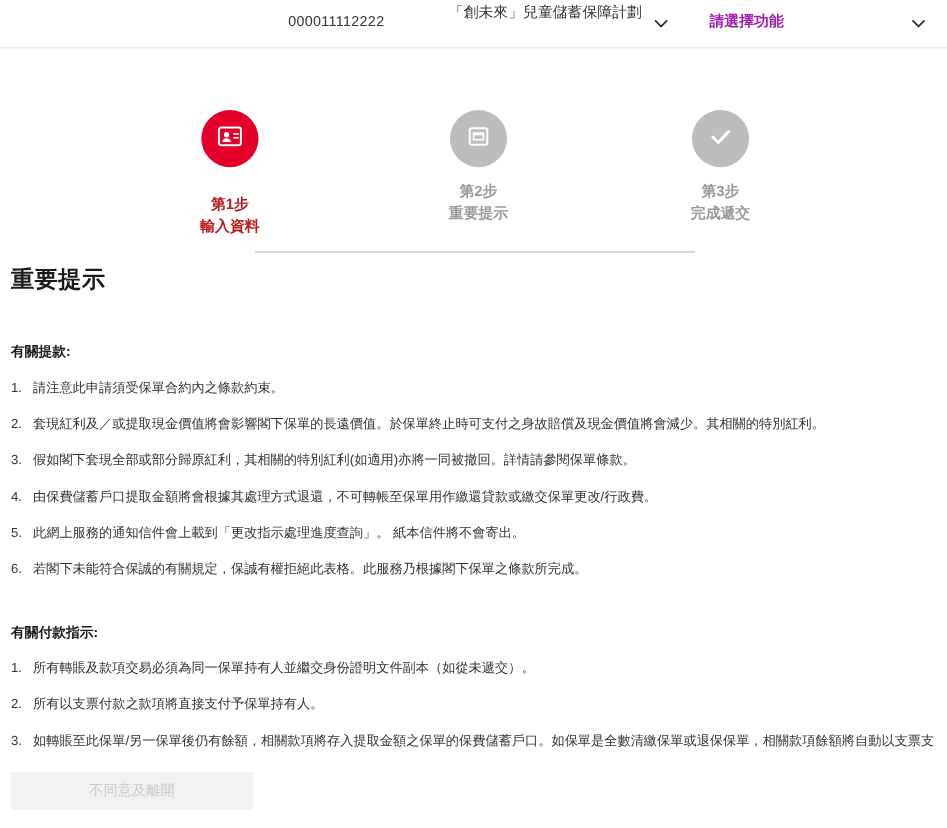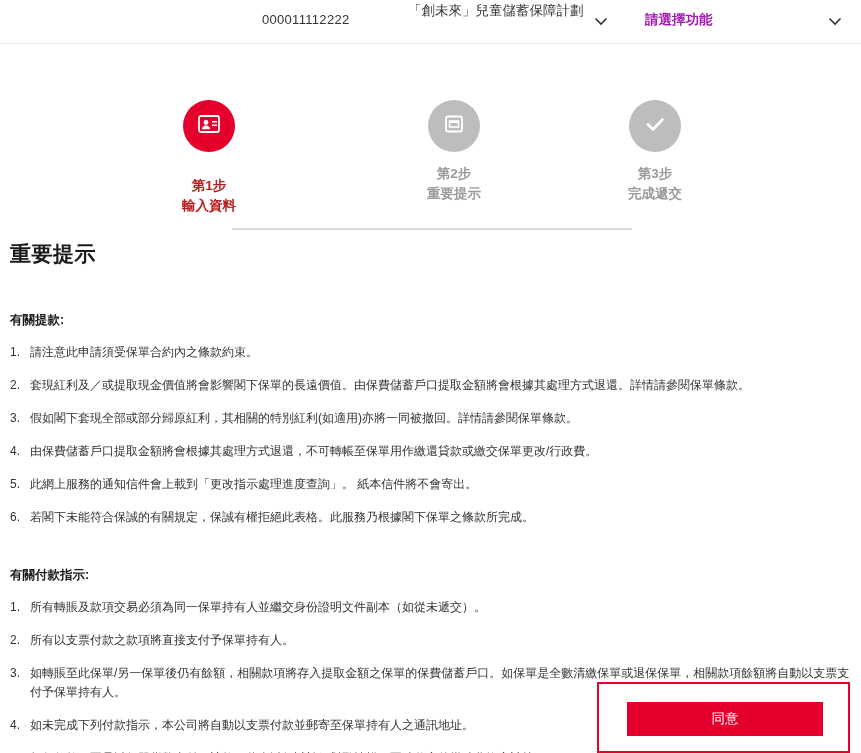--- a/index.html
+++ b/index.html
@@ -84,21 +84,21 @@
     height: 2px;
     background: #d8d8d8;
   }
   .step {
     position: absolute;
     top: 0;
     width: 120px;
     text-align: center;
   }
   .step-1 { left: 149px; }
-  .step-2 { left: 394px; }
+  .step-2 { left: 375px; }
   .step-3 { left: 595px; }
   .step-circle {
     width: 52px; height: 52px;
     border-radius: 50%;
     margin: 0 auto;
     display: flex;
     align-items: center;
     justify-content: center;
     position: relative;
     z-index: 2;
@@ -279,21 +279,21 @@
     <h1 class="page-title">重要提示</h1>
 
     <div class="section-head">有關提款:</div>
     <ol class="notes">
       <li>
         <span class="num">1.</span>
         <span class="txt">請注意此申請須受保單合約內之條款約束。</span>
       </li>
       <li>
         <span class="num">2.</span>
-        <span class="txt">套現紅利及／或提取現金價值將會影響閣下保單的長遠價值。由保費儲蓄戶口提取金額將會根據其處理方式退還。詳情請參閱保單條款。</span>
+        <span class="txt">套現紅利及／或提取現金價值將會影響閣下保單的長遠價值。於保單終止時可支付之身故賠償及現金價值將會減少。其相關的特別紅利。</span>
       </li>
       <li>
         <span class="num">3.</span>
         <span class="txt">假如閣下套現全部或部分歸原紅利，其相關的特別紅利(如適用)亦將一同被撤回。詳情請參閱保單條款。</span>
       </li>
       <li>
         <span class="num">4.</span>
         <span class="txt">由保費儲蓄戶口提取金額將會根據其處理方式退還，不可轉帳至保單用作繳還貸款或繳交保單更改/行政費。</span>
       </li>
       <li>
@@ -324,18 +324,18 @@
         <span class="num">4.</span>
         <span class="txt">如未完成下列付款指示，本公司將自動以支票付款並郵寄至保單持有人之通訊地址。</span>
       </li>
       <li>
         <span class="num">5.</span>
         <span class="txt">如任何款項不是以保單貨幣支付，該款項將會以保誠於絕對酌情權下不時釐定的當時兌換率計算。</span>
       </li>
     </ol>
   </div>
 
-
-  <div class="agree-wrap">
-    <button class="btn-agree">同意</button>
+  <div class="footer">
+    <button class="btn-disagree">不同意及離開</button>
   </div>
 
+
 </div>
 
 </body></html>

